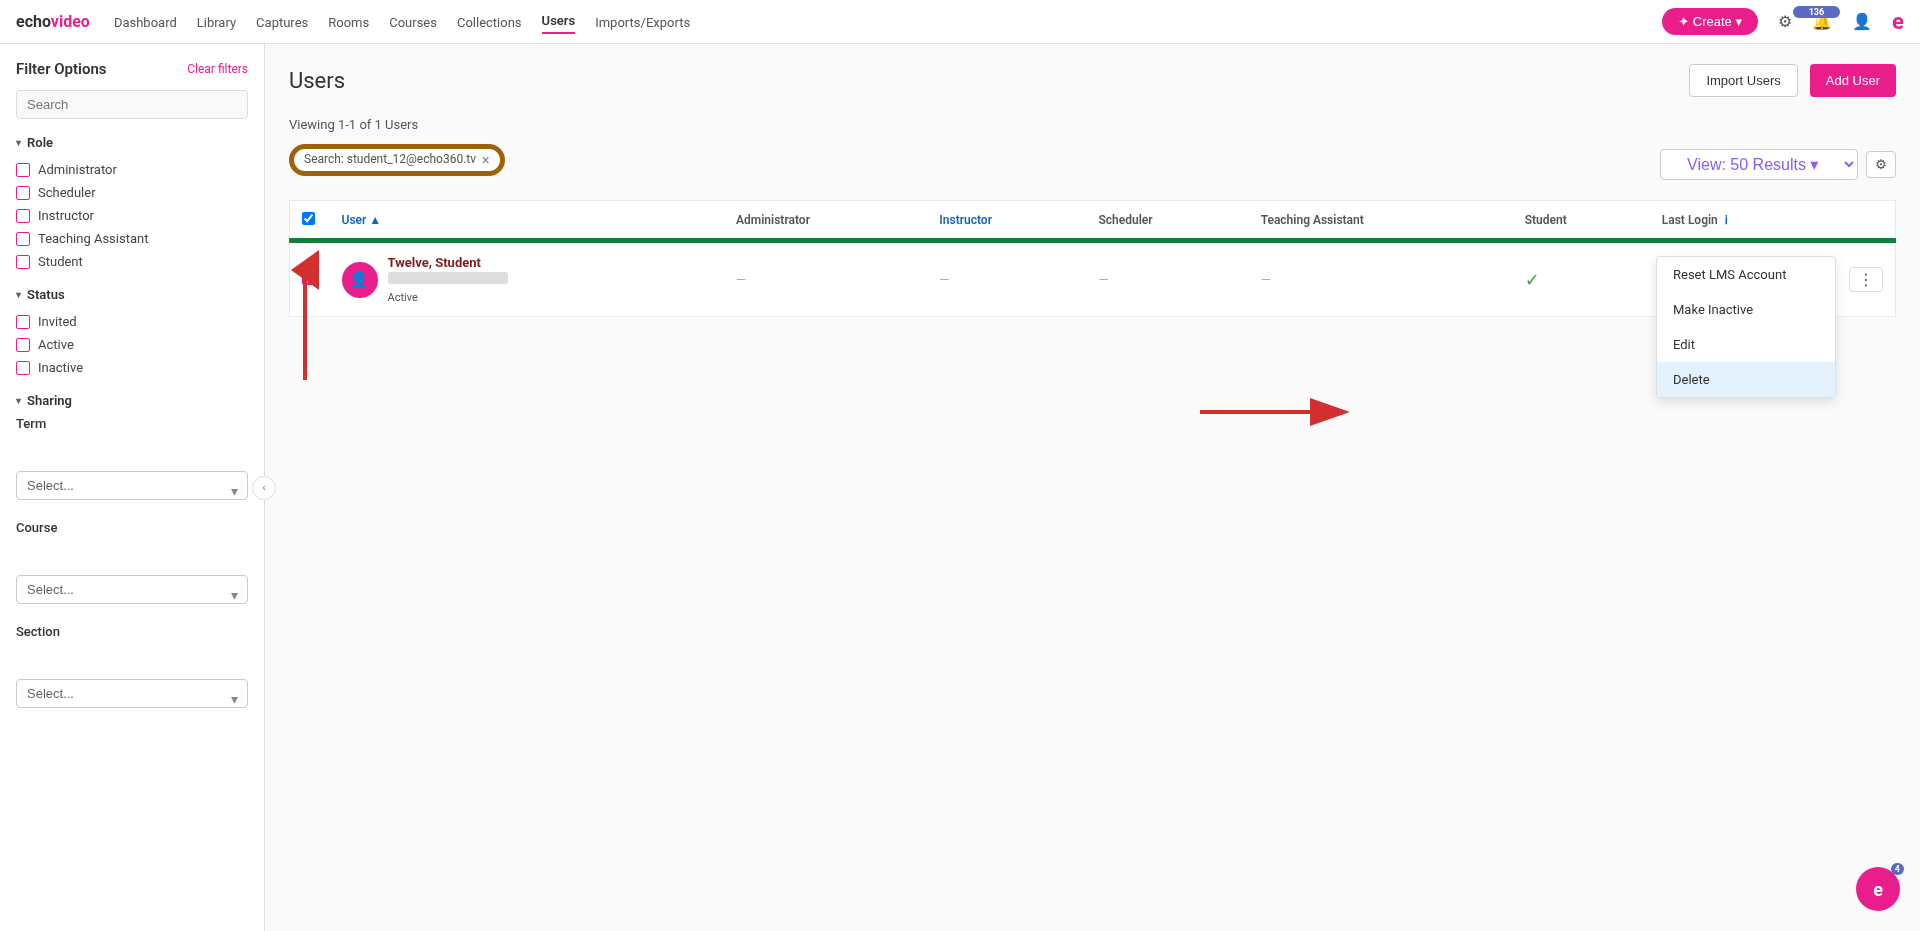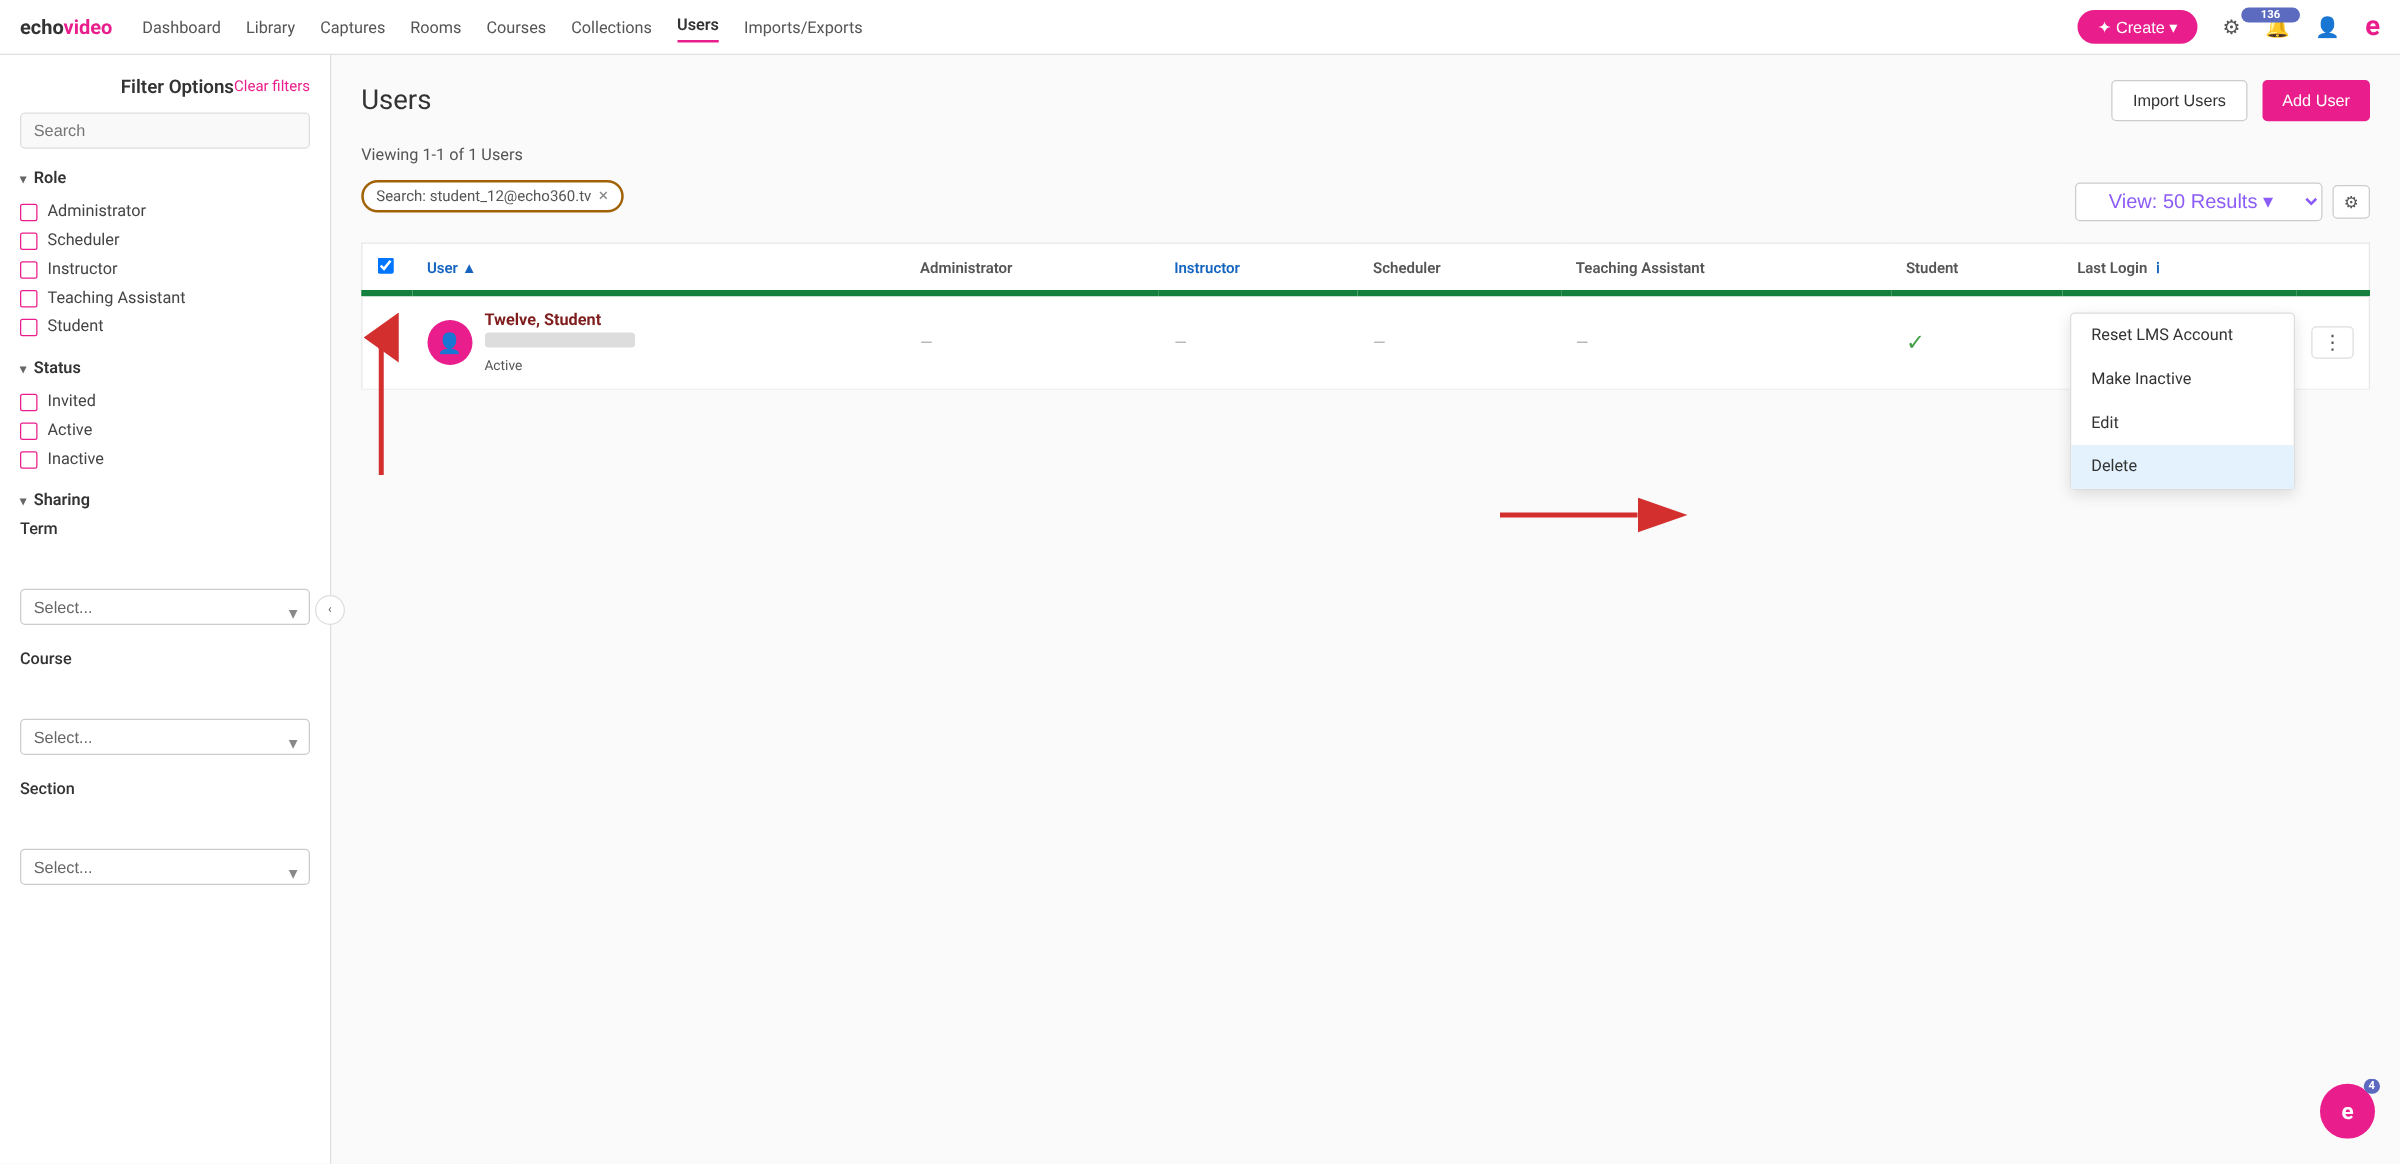--- a/index.html
+++ b/index.html
@@ -87,21 +87,21 @@
     .sidebar {
       width: 265px;
       background: #fff;
       border-right: 1px solid #e0e0e0;
       padding: 16px;
       flex-shrink: 0;
       position: relative;
     }
     .filter-header {
       display: flex;
-      justify-content: flex-end;
+      justify-content: space-between;
       align-items: center;
       margin-bottom: 12px;
     }
     .filter-title {
       font-size: 15px;
       font-weight: 600;
       color: #333;
     }
     .clear-filters {
       color: #e91e8c;
@@ -259,23 +259,23 @@
       font-weight: 500;
     }
 
     .viewing-text {
       font-size: 13px;
       color: #555;
       margin-bottom: 12px;
     }
     .search-tag {
       display: inline-flex;
-      align-items: center;
+      align-items: flex-start;
       gap: 6px;
-      border: 2px solid #a16207;
+      border: 5px solid #a16207;
       border-radius: 20px;
       padding: 3px 10px;
       font-size: 12px;
       color: #555;
       margin-bottom: 16px;
       background: #fff;
     }
     .search-tag .x-btn {
       cursor: pointer;
       color: #888;

